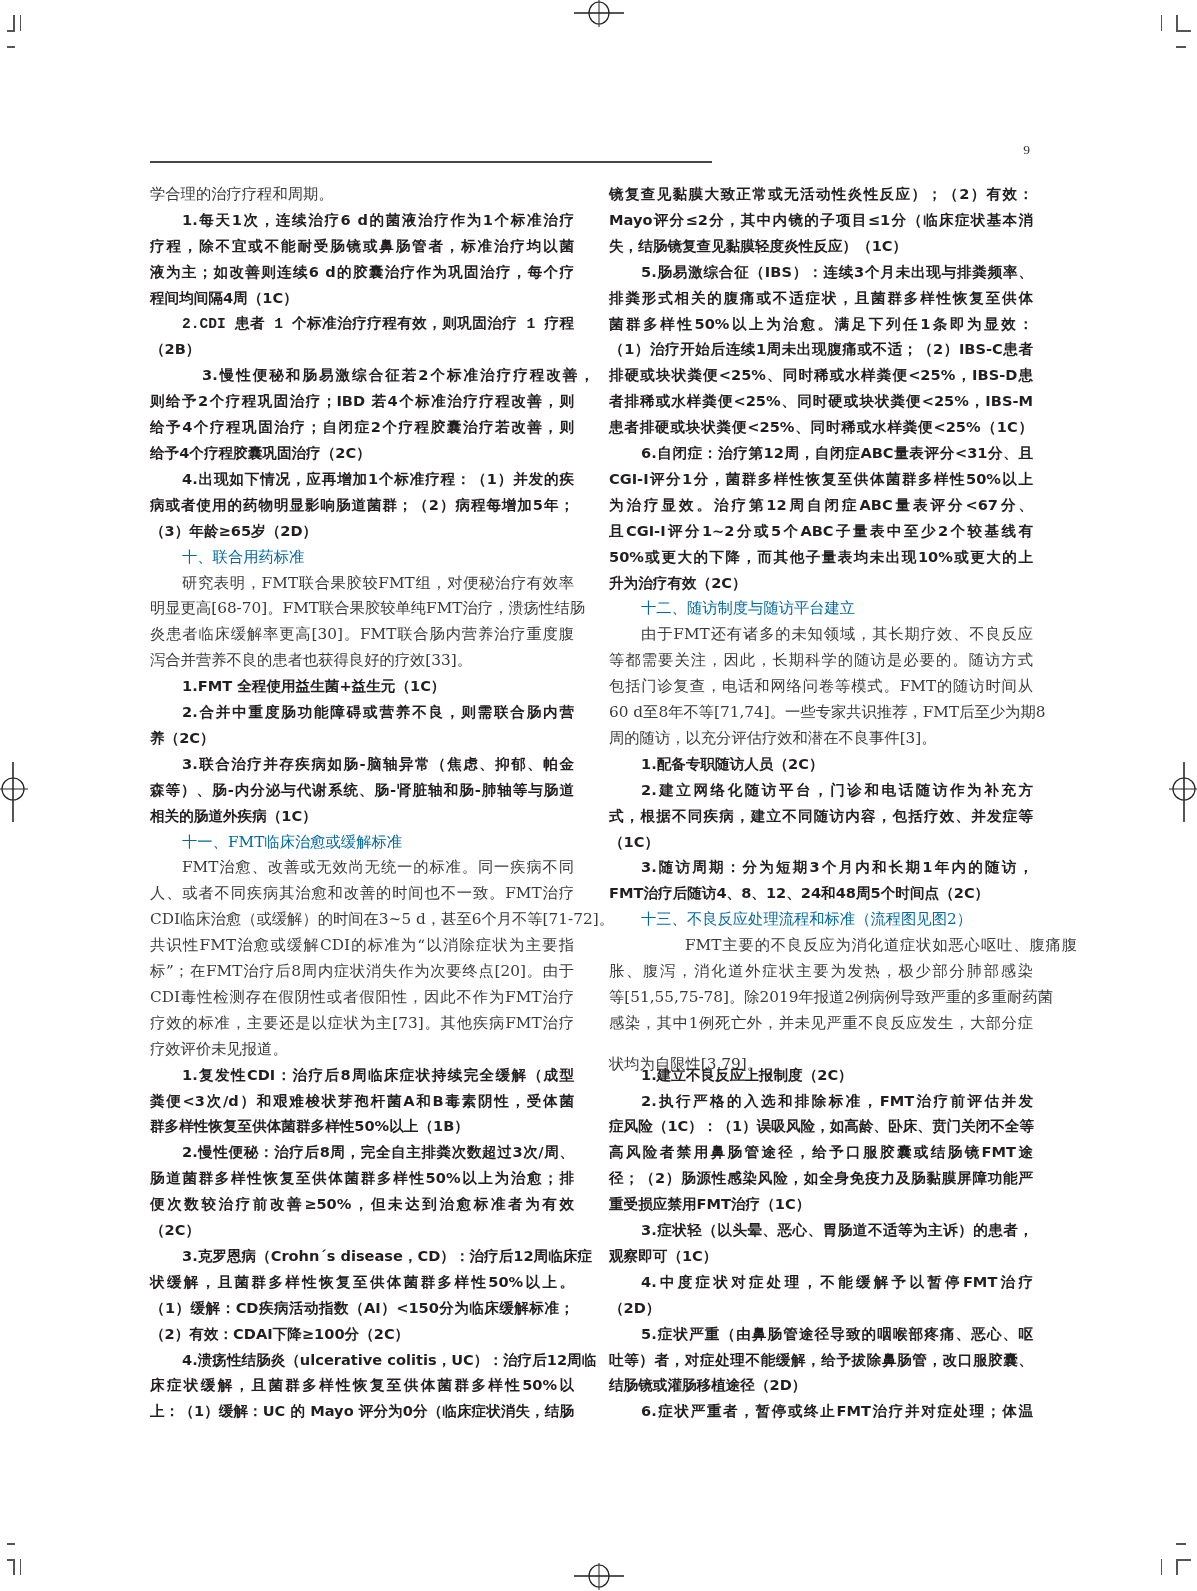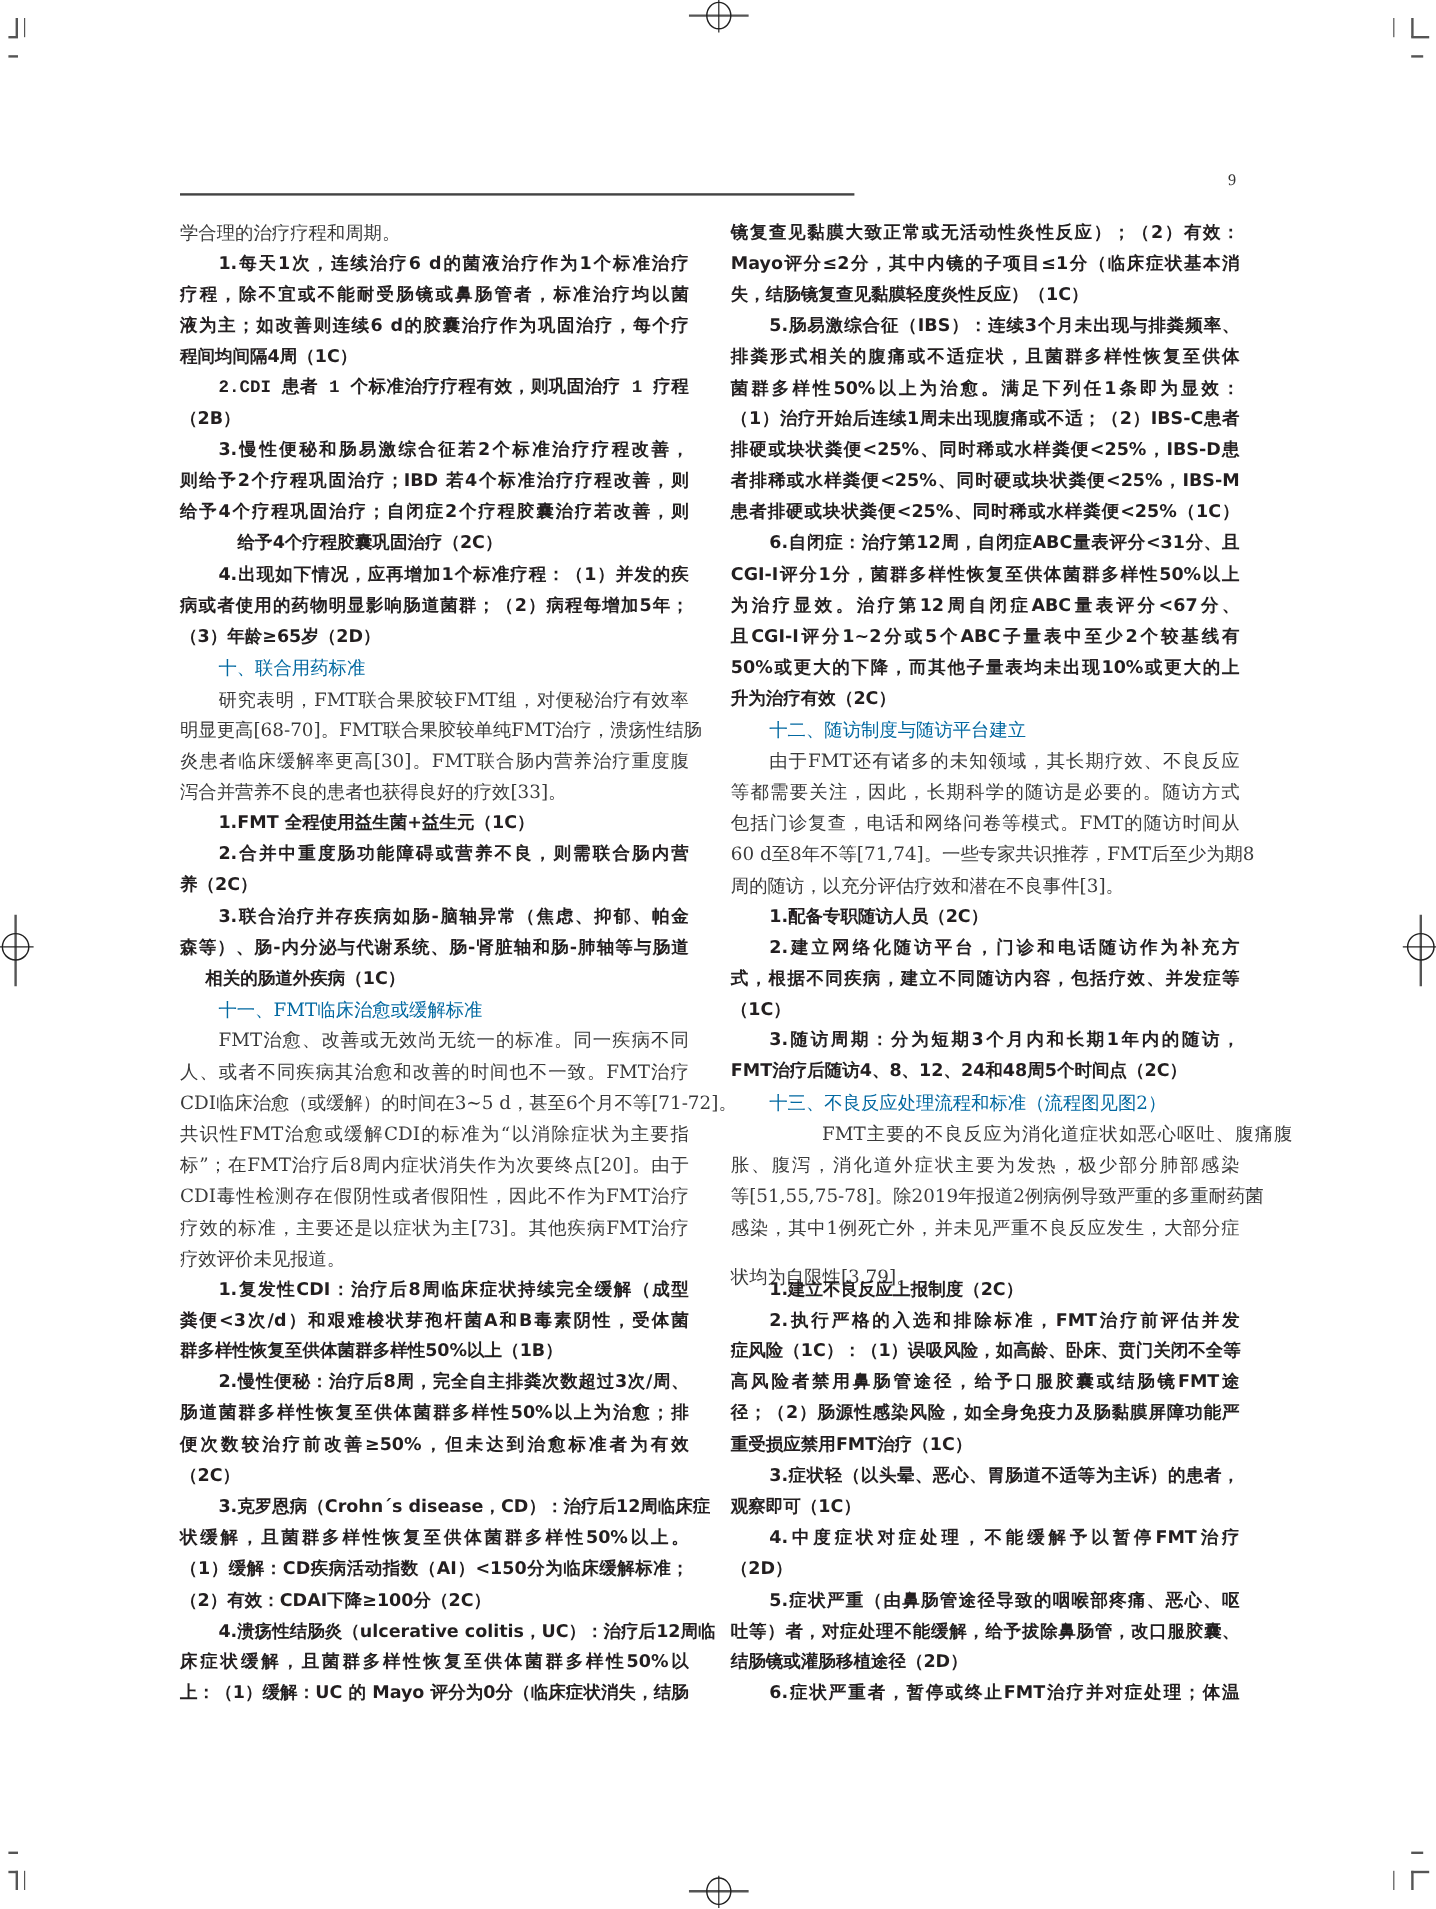--- a/index.html
+++ b/index.html
@@ -70,38 +70,38 @@
 </div>
 
 <div class="col left" id="col-left">
     <div class="line n last" style="top: 0px;">学合理的治疗疗程和周期。</div>
     <div class="line b ind" style="top: 25.9px;">1.每天1次，连续治疗6 d的菌液治疗作为1个标准治疗</div>
     <div class="line b" style="top: 51.8px;">疗程，除不宜或不能耐受肠镜或鼻肠管者，标准治疗均以菌</div>
     <div class="line b" style="top: 77.7px;">液为主；如改善则连续6 d的胶囊治疗作为巩固治疗，每个疗</div>
     <div class="line b last" style="top: 103.6px;">程间均间隔4周（1C）</div>
     <div class="line b ind" style="top: 129.5px; font-family: Liberation Mono, monospace;">2.CDI 患者 1 个标准治疗疗程有效，则巩固治疗 1 疗程</div>
     <div class="line b last" style="top: 155.4px;">（2B）</div>
-    <div class="line b ind" style="top: 181.3px;">3.慢性便秘和肠易激综合征若2个标准治疗疗程改善，</div>
+    <div class="line b ind" style="top: 181.3px; margin-left: 20px;">3.慢性便秘和肠易激综合征若2个标准治疗疗程改善，</div>
     <div class="line b" style="top: 207.2px;">则给予2个疗程巩固治疗；IBD 若4个标准治疗疗程改善，则</div>
     <div class="line b" style="top: 233.1px;">给予4个疗程巩固治疗；自闭症2个疗程胶囊治疗若改善，则</div>
-    <div class="line b last" style="top: 259px; margin-left: 48px;">给予4个疗程胶囊巩固治疗（2C）</div>
+    <div class="line b last" style="top: 259px;">给予4个疗程胶囊巩固治疗（2C）</div>
     <div class="line b ind" style="top: 284.9px;">4.出现如下情况，应再增加1个标准疗程：（1）并发的疾</div>
     <div class="line b" style="top: 310.8px;">病或者使用的药物明显影响肠道菌群；（2）病程每增加5年；</div>
     <div class="line b last" style="top: 336.7px;">（3）年龄≥65岁（2D）</div>
     <div class="line h ind last" style="top: 362.6px;">十、联合用药标准</div>
     <div class="line n ind" style="top: 388.5px;">研究表明，FMT联合果胶较FMT组，对便秘治疗有效率</div>
     <div class="line n" style="top: 414.4px;">明显更高[68-70]。FMT联合果胶较单纯FMT治疗，溃疡性结肠</div>
     <div class="line n" style="top: 440.3px;">炎患者临床缓解率更高[30]。FMT联合肠内营养治疗重度腹</div>
     <div class="line n last" style="top: 466.2px;">泻合并营养不良的患者也获得良好的疗效[33]。</div>
     <div class="line b ind last" style="top: 492.1px;">1.FMT 全程使用益生菌+益生元（1C）</div>
     <div class="line b ind" style="top: 518px;">2.合并中重度肠功能障碍或营养不良，则需联合肠内营</div>
     <div class="line b last" style="top: 543.9px;">养（2C）</div>
     <div class="line b ind" style="top: 569.8px;">3.联合治疗并存疾病如肠-脑轴异常（焦虑、抑郁、帕金</div>
     <div class="line b" style="top: 595.7px;">森等）、肠-内分泌与代谢系统、肠-肾脏轴和肠-肺轴等与肠道</div>
-    <div class="line b last" style="top: 621.6px; margin-left: 21px;">相关的肠道外疾病（1C）</div>
+    <div class="line b last" style="top: 621.6px;">相关的肠道外疾病（1C）</div>
     <div class="line h ind last" style="top: 647.5px;">十一、FMT临床治愈或缓解标准</div>
     <div class="line n ind" style="top: 673.4px;">FMT治愈、改善或无效尚无统一的标准。同一疾病不同</div>
     <div class="line n" style="top: 699.3px;">人、或者不同疾病其治愈和改善的时间也不一致。FMT治疗</div>
     <div class="line n" style="top: 725.2px;">CDI临床治愈（或缓解）的时间在3~5 d，甚至6个月不等[71-72]。</div>
     <div class="line n" style="top: 751.1px;">共识性FMT治愈或缓解CDI的标准为“以消除症状为主要指</div>
     <div class="line n" style="top: 777px;">标”；在FMT治疗后8周内症状消失作为次要终点[20]。由于</div>
     <div class="line n" style="top: 802.9px;">CDI毒性检测存在假阴性或者假阳性，因此不作为FMT治疗</div>
     <div class="line n" style="top: 828.8px;">疗效的标准，主要还是以症状为主[73]。其他疾病FMT治疗</div>
     <div class="line n last" style="top: 854.7px;">疗效评价未见报道。</div>
     <div class="line b ind" style="top: 880.6px;">1.复发性CDI：治疗后8周临床症状持续完全缓解（成型</div>

